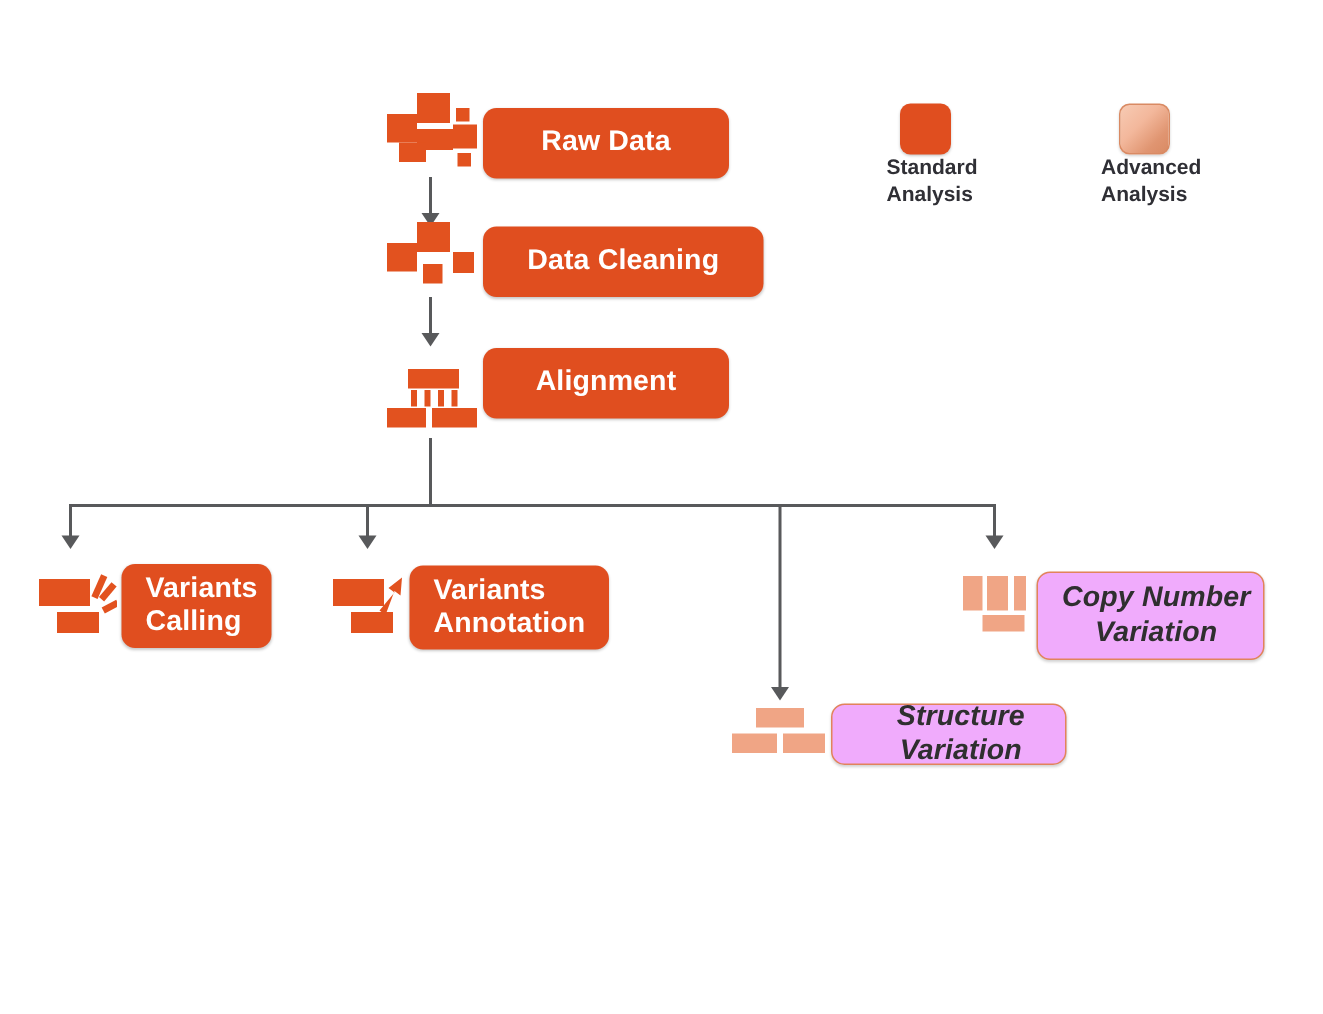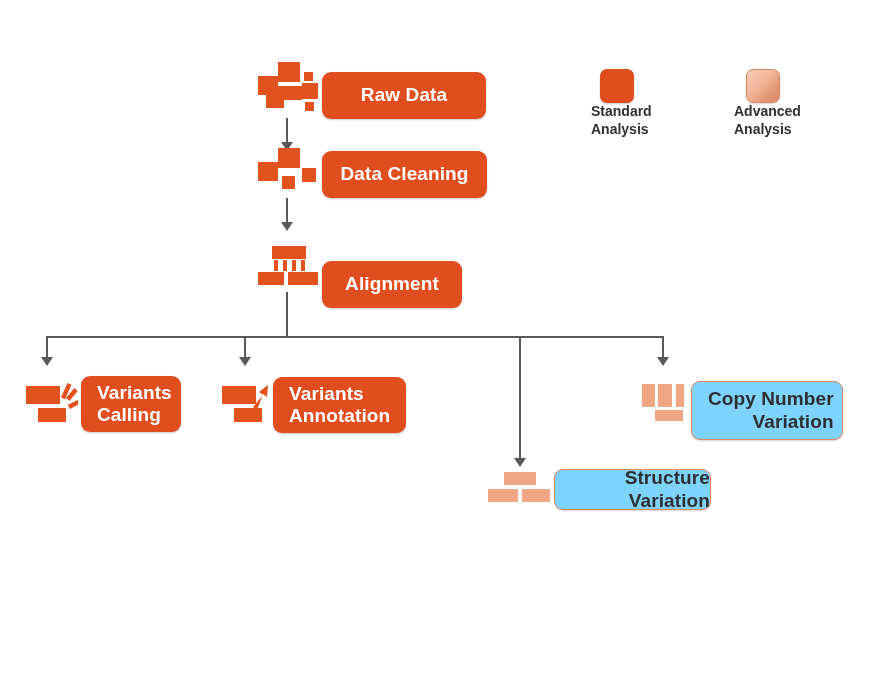--- a/index.html
+++ b/index.html
@@ -37,28 +37,29 @@
     text-align: left;
     font-size: 19px;
     padding: 0 10px;
   }
   .node.standard.left {
     justify-content: flex-start;
     text-align: left;
     padding-left: 16px;
   }
   .node.advanced {
-    background: #7dd3fc;
+    background: #f0abfc;
     color: #2f2f2f;
     border: 1.6px solid #e2835b;
     box-shadow: 0 1px 2px rgba(0,0,0,0.18);
     justify-content: flex-start;
-    text-align: right;
+    text-align: center;
     font-size: 19px;
     padding-left: 16px;
+    font-style: italic;
   }
 
   
   .ln {
     position: absolute;
     background: #58595b;
   }
   .vline { width: 2px; }
   .hline { height: 2px; }
   .arrowhead {
@@ -211,23 +212,23 @@
         <rect x="0" y="0" width="13" height="23"></rect>
         <rect x="16" y="0" width="14" height="23"></rect>
         <rect x="34" y="0" width="8" height="23"></rect>
         <rect x="13" y="26" width="28" height="11"></rect>
       </g>
     </svg>
   </div>
 
   <div class="node standard" style="left:322px; top:72px; width:164px; height:47px;">Raw Data</div>
 
-  <div class="node standard" style="left:322px; top:151px; width:165px; height:47px;">Data Cleaning</div>
-
-  <div class="node standard" style="left:322px; top:261px; width:140px; height:47px;">Alignment</div>
+  <div class="node standard" style="left:322px; top:151px; width:187px; height:47px;">Data Cleaning</div>
+
+  <div class="node standard" style="left:322px; top:232px; width:164px; height:47px;">Alignment</div>
 
   <div class="node standard left" style="left:81px; top:376px; width:100px; height:56px; white-space:pre-line;">Variants
 Calling</div>
 
   <div class="node standard left" style="left:273px; top:377px; width:133px; height:56px; white-space:pre-line;">Variants
 Annotation</div>
 
   <div class="node advanced" style="left:554px; top:469px; width:157px; height:41px;">Structure Variation</div>
 
   <div class="node advanced" style="left:691px; top:381px; width:152px; height:59px; white-space:pre-line;">Copy Number

